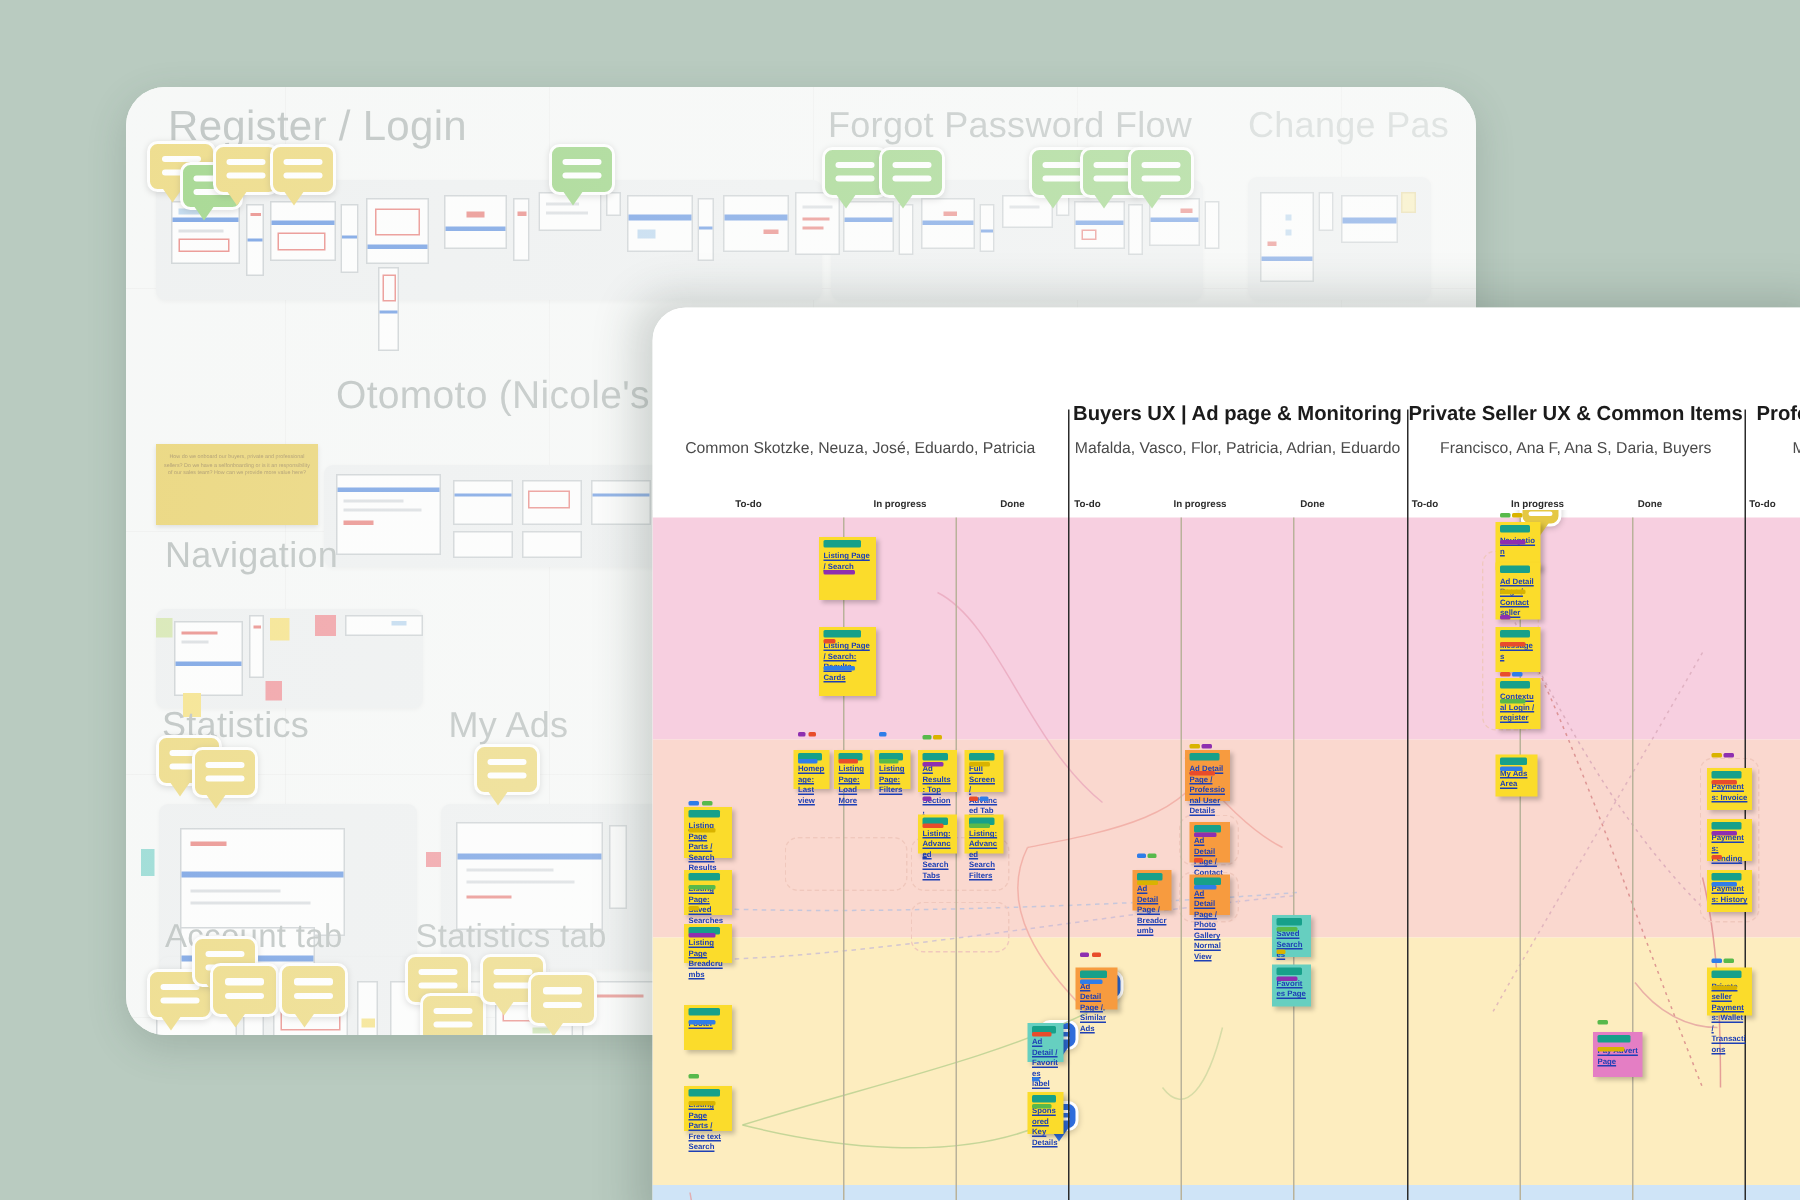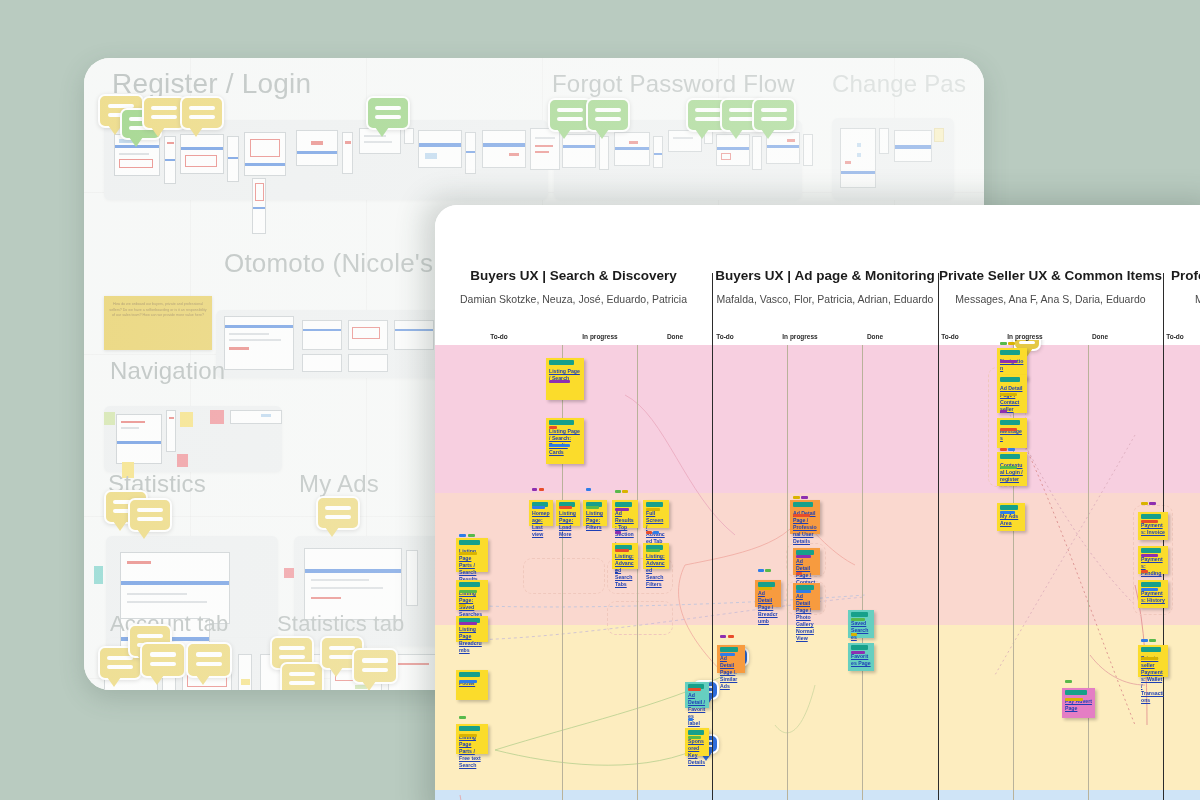--- a/index.html
+++ b/index.html
@@ -455,30 +455,29 @@
   <div class="vline" style="left:427px;"></div>
   <div class="vline" style="left:578px;"></div>
   <div class="vline" style="left:653px;"></div>
 
   <div class="vline major" style="left:277px;"></div>
   <div class="vline major" style="left:503px;"></div>
   <div class="vline major" style="left:728px;"></div>
 
   <div id="kan-head">
     <div class="grp" style="left:0px;width:277px;">
-      <div class="gname">Buyers UX | Search &amp; Discovery</div>
-      <div class="gppl">Damian Skotzke, Neuza, José, Eduardo, Patricia</div>
+      <div class="gppl">Common Skotzke, Neuza, José, Eduardo, Patricia</div>
     </div>
     <div class="grp" style="left:277px;width:226px;">
       <div class="gname">Buyers UX | Ad page &amp; Monitoring</div>
       <div class="gppl">Mafalda, Vasco, Flor, Patricia, Adrian, Eduardo</div>
     </div>
     <div class="grp" style="left:503px;width:225px;">
       <div class="gname">Private Seller UX &amp; Common Items</div>
-      <div class="gppl">Messages, Ana F, Ana S, Daria, Eduardo</div>
+      <div class="gppl">Francisco, Ana F, Ana S, Daria, Buyers</div>
     </div>
     <div class="grp" style="left:728px;width:160px;">
       <div class="gname" style="left:0;text-align:left;padding-left:8px;">Professi</div>
       <div class="gppl" style="left:0;text-align:left;padding-left:32px;">Mig</div>
     </div>
 
     <div class="grp-sep" style="left:277px;"></div>
     <div class="grp-sep" style="left:503px;"></div>
     <div class="grp-sep" style="left:728px;"></div>
 

